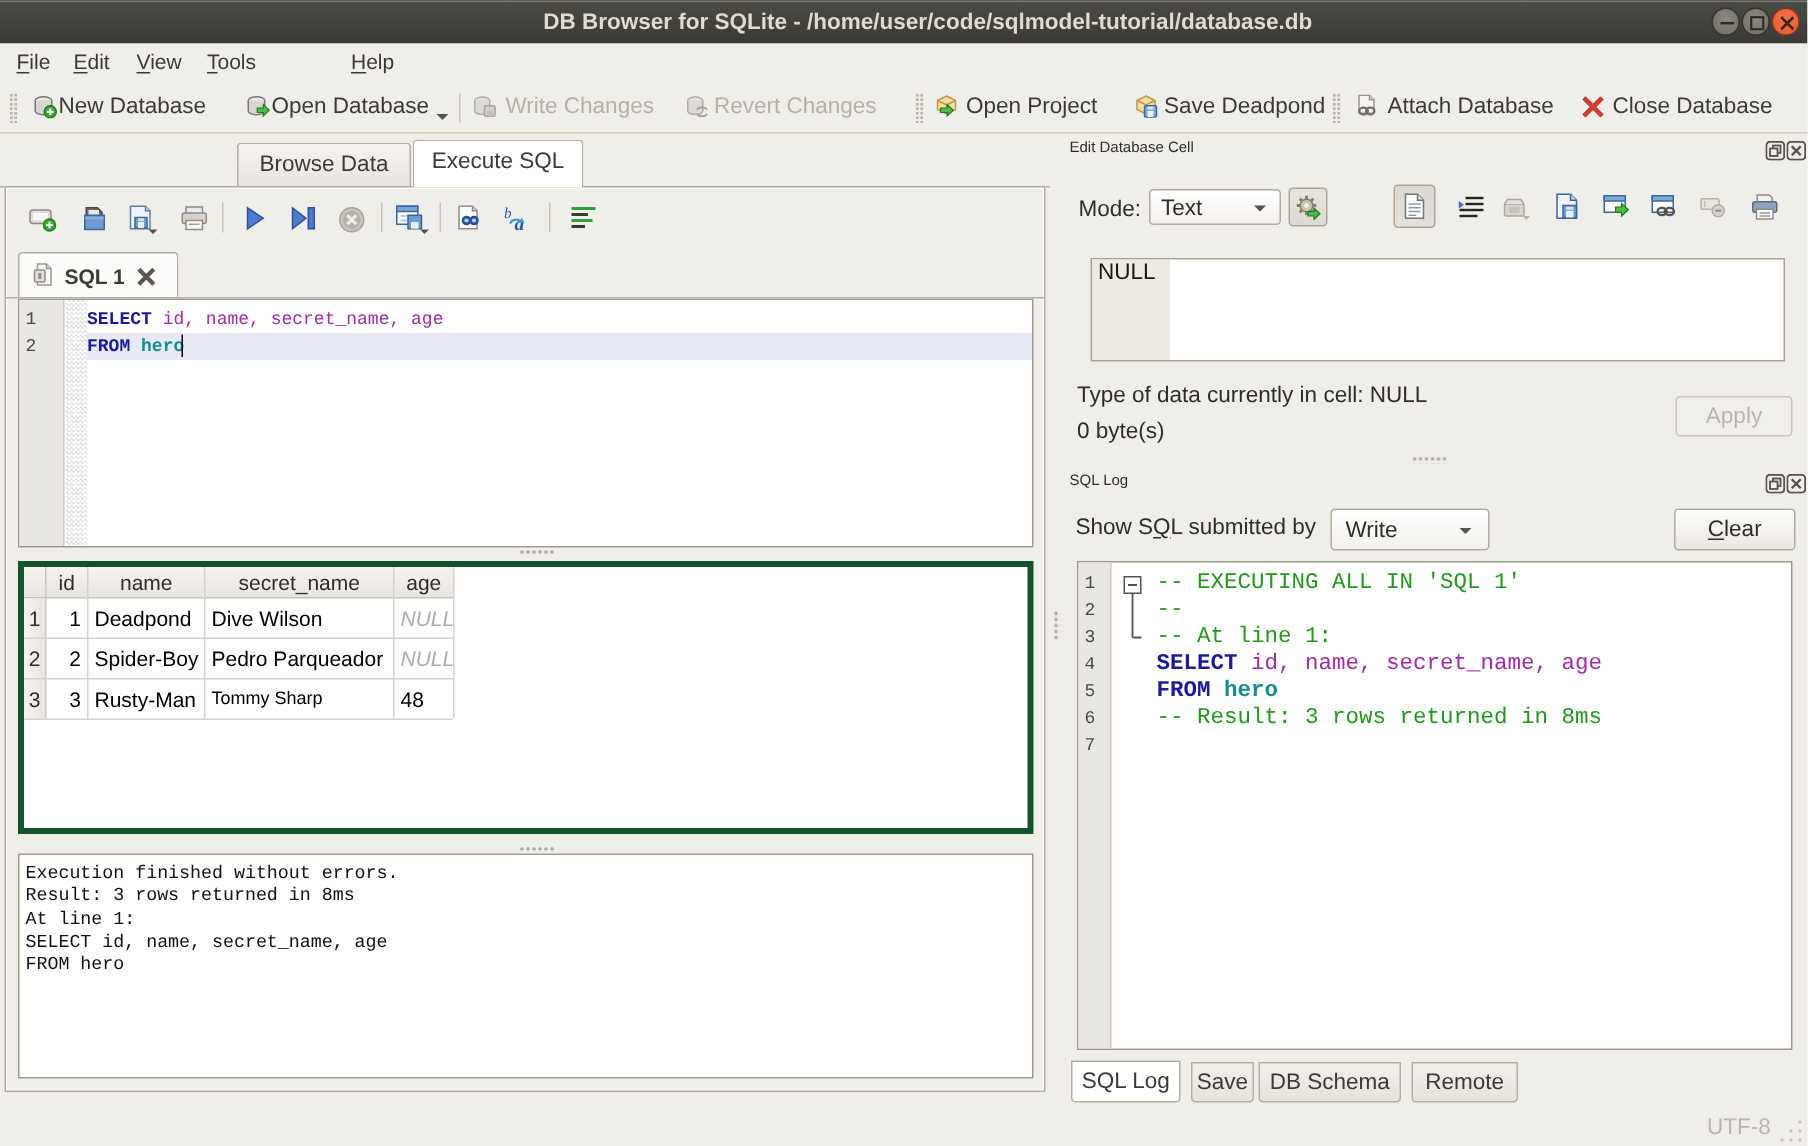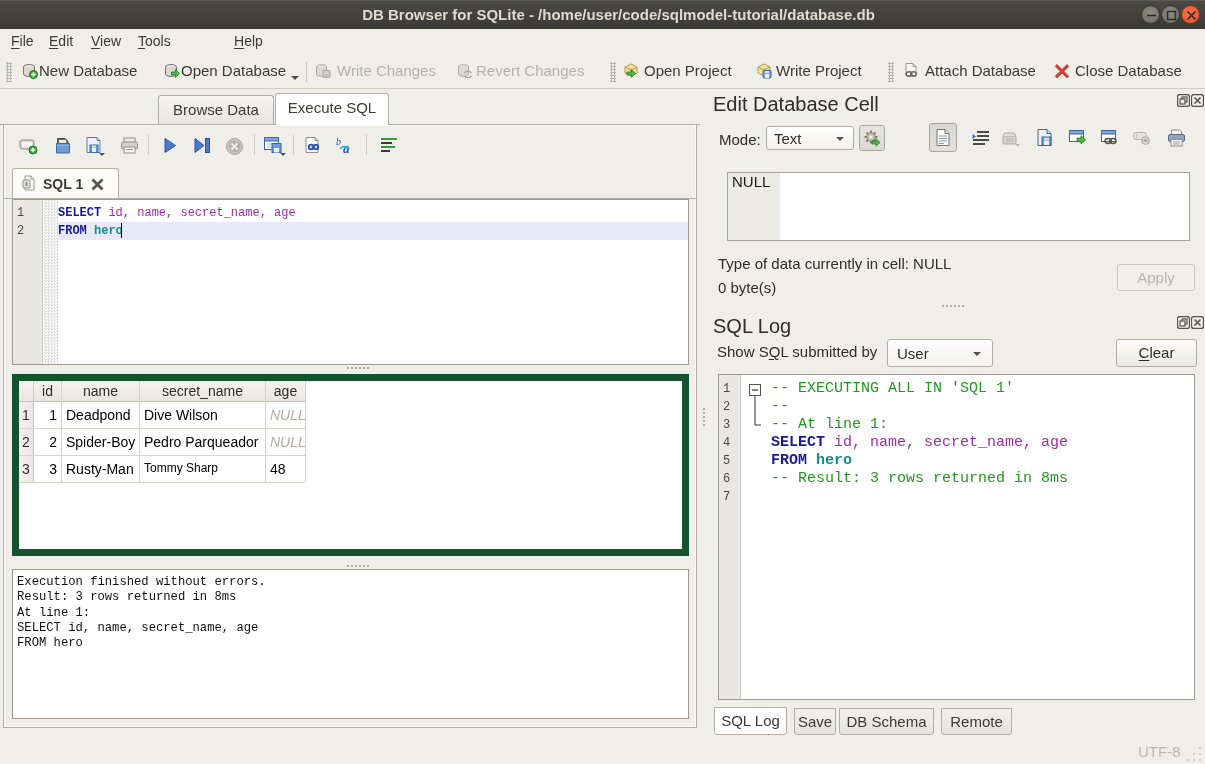--- a/index.html
+++ b/index.html
@@ -50,32 +50,32 @@
     border:1px solid #b3afa7; border-bottom:none; border-radius:3px 3px 0 0; }
   #sqltabline { left:0px; top:73px; width:692px; height:1px; background:#b3afa7; }
 
   
   #editor { left:8px; top:74px; width:677px; height:166px; background:#ffffff;
     border:1px solid #9d9992; }
   .mono { font-family:"Liberation Mono", monospace; }
 
   
   #rtable { left:8px; top:249px; width:677px; height:182px; background:#ffffff;
-    border:7px solid #14532d;padding-left:12px; }
+    border:4px solid #14532d;padding-left:12px; }
 
   
   #output { left:8px; top:444px; width:677px; height:150px; background:#ffffff;
     border:1px solid #9d9992; }
 
   .splitdots { width:24px; height:4px;
     background-image:radial-gradient(circle, #b0aca6 1px, transparent 1.2px);
     background-size:4px 4px; }
 
   
-  .docktitle { font-size:20px; color:#2f2d2a; }
+  .docktitle { font-size:10px; color:#2f2d2a; }
   .combo { background:linear-gradient(#ffffff,#f3f1ee); border:1px solid #b0aca5;
     border-radius:3px; font-size:15px; color:#2f2d2a; }
   .btn { background:linear-gradient(#fdfdfc,#ebe8e3); border:1px solid #b0aca5;
     border-radius:3px; font-size:15px; color:#2f2d2a; text-align:center; }
   .btn.dis { color:#b8b5b0; background:#f1efec; border-color:#c8c5bf; }
 
   
   .btab { top:708px; height:27px; background:linear-gradient(#f2f0ed,#e6e3de);
     border:1px solid #b3afa7; border-radius:0 0 3px 3px; font-size:15px;
     color:#3c3a35; text-align:center; line-height:26px; }
@@ -155,21 +155,21 @@
   </svg>
   <div class="abs tbtext" style="left:644px;">Open Project</div>
 
   <svg class="abs icon16" style="left:756px;" viewBox="0 0 16 16">
     <path d="M8 1 L14 4 V10 L8 13 L2 10 V4 Z" fill="#f3dfa5" stroke="#b99a4a"></path>
     <path d="M2 4 L8 7 L14 4 M8 7 V13" fill="none" stroke="#b99a4a"></path>
     <rect x="7" y="7.5" width="8" height="7.5" rx="1" fill="#7da7d9" stroke="#3c66a0"></rect>
     <rect x="9" y="11" width="4" height="4" fill="#e8f0e8"></rect>
     <rect x="9" y="8" width="4" height="2" fill="#d8e4f4"></rect>
   </svg>
-  <div class="abs tbtext" style="left:776px;">Write Project</div>
+  <div class="abs tbtext" style="left:776px;">Save Deadpond</div>
   <div class="abs tbhandle" style="left:888px;"></div>
 
   <svg class="abs icon16" style="left:903px;" viewBox="0 0 16 16">
     <path d="M3 0.5 h7 l3 3 v9 h-10 z" fill="#f4f3f1" stroke="#9a978f"></path>
     <path d="M10 0.5 v3 h3" fill="#dcd9d4" stroke="#9a978f"></path>
     <ellipse cx="6" cy="11" rx="2.8" ry="2.3" fill="none" stroke="#6f6c67" stroke-width="1.5"></ellipse>
     <ellipse cx="10.5" cy="11" rx="2.8" ry="2.3" fill="none" stroke="#6f6c67" stroke-width="1.5"></ellipse>
     <line x1="7" y1="11" x2="9.5" y2="11" stroke="#6f6c67" stroke-width="1.5"></line>
   </svg>
   <div class="abs tbtext" style="left:925px;">Attach Database</div>
@@ -453,21 +453,21 @@
     <rect x="5" y="3" width="5" height="5" fill="none" stroke="#55524d" stroke-width="1.2"></rect>
     <rect x="3" y="5" width="5" height="5" fill="#f0eee9" stroke="#55524d" stroke-width="1.2"></rect>
   </svg>
   <svg class="abs" style="left:1191px; top:316px;" width="13" height="13" viewBox="0 0 13 13">
     <rect x="0.5" y="0.5" width="12" height="12" rx="2.5" fill="none" stroke="#55524d" stroke-width="1.3"></rect>
     <path d="M3.5 3.5 L9.5 9.5 M9.5 3.5 L3.5 9.5" stroke="#55524d" stroke-width="1.6"></path>
   </svg>
 
   <div class="abs" style="left:717px; top:343px; font-size:15px; color:#2f2d2a;">Show S<u>Q</u>L submitted by</div>
   <div class="abs combo" style="left:887px; top:339px; width:106px; height:28px;">
-    <span style="position:absolute; left:9px; top:5px;">User</span>
+    <span style="position:absolute; left:9px; top:5px;">Write</span>
     <svg style="position:absolute; right:10px; top:11px;" width="10" height="6">
         <path d="M1 1 L5 5 L9 1 z" fill="#55524d"></path>
       </svg>
   </div>
   <div class="abs btn" style="left:1116px; top:339px; width:81px; height:28px; line-height:26px;"><u>C</u>lear</div>
 
   <div class="abs" style="left:718px; top:374px; width:477px; height:326px; background:#ffffff; border:1px solid #9d9992;">
     <div class="abs" style="left:0; top:0; width:22px; height:324px; background:#e9e7e2; border-right:1px solid #d0cdc8;"></div>
     <div class="abs mono" style="left:4px; top:5px; font-size:12px; line-height:18px; color:#4a4843;">1<br>2<br>3<br>4<br>5<br>6<br>7</div>
 

